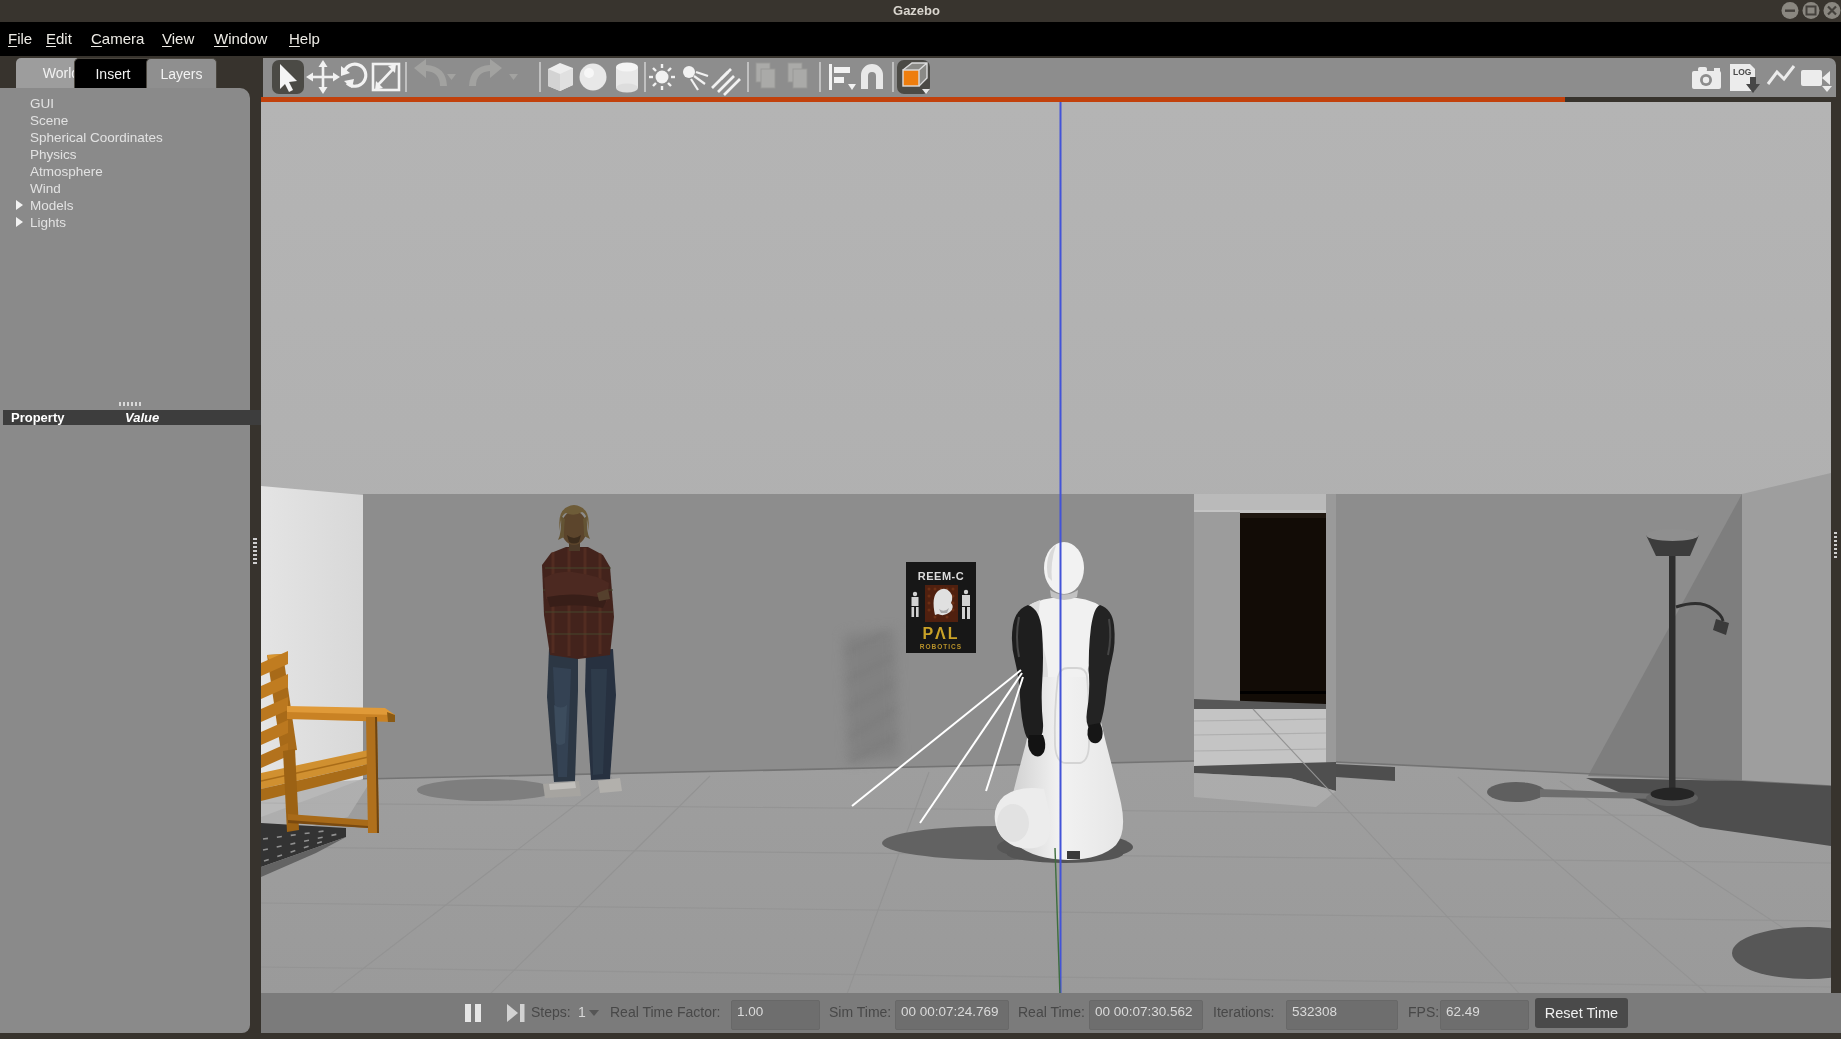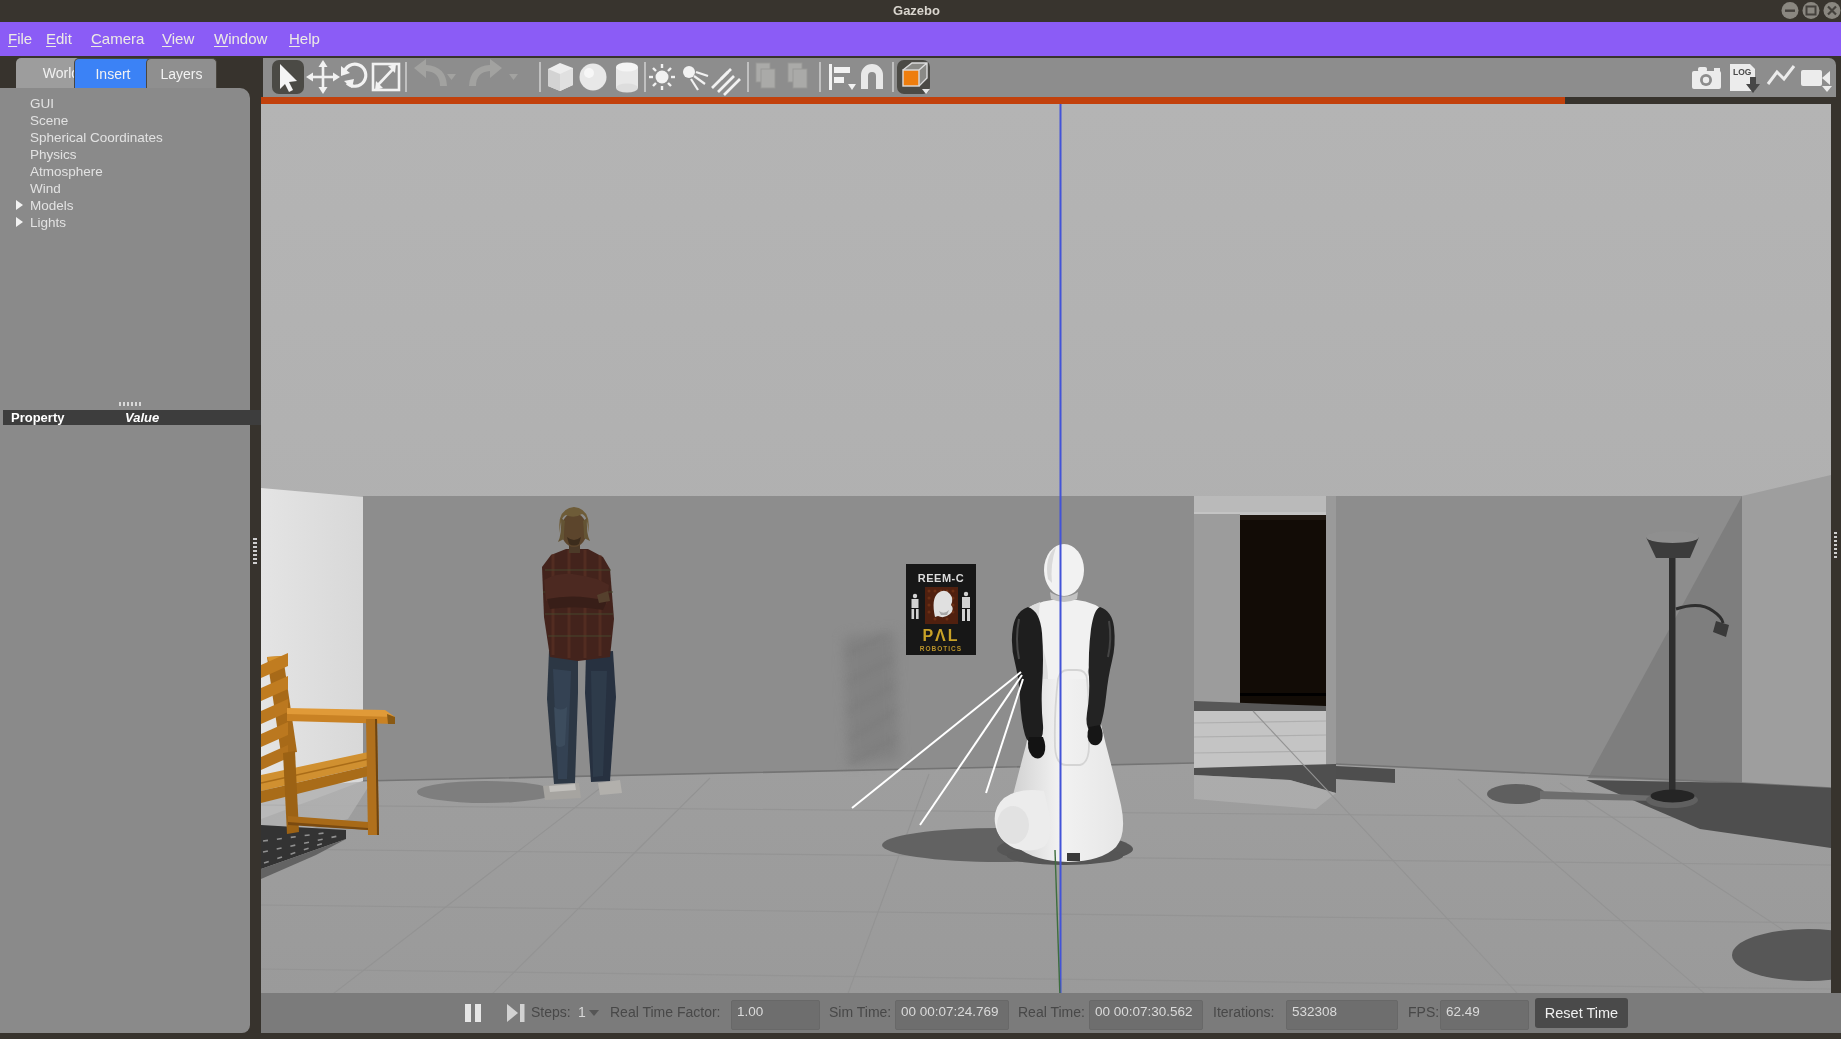--- a/index.html
+++ b/index.html
@@ -1,37 +1,37 @@
 <!DOCTYPE html>
 <html><head>
 <meta charset="utf-8">
 <style>
   * { margin:0; padding:0; box-sizing:border-box; }
   html,body { width:1841px; height:1039px; overflow:hidden; }
   body { background:#37332d; font-family:"Liberation Sans", sans-serif; position:relative; }
   #titlebar { position:absolute; left:0; top:0; width:1841px; height:22px; background:#38342e; }
   #titlebar .t { position:absolute; left:0; right:8px; top:3px; text-align:center; color:#d9d5ce; font-size:13px; font-weight:bold; }
-  #menubar { position:absolute; left:0; top:22px; width:1841px; height:34px; background:#8b5cf6; }
+  #menubar { position:absolute; left:0; top:22px; width:1841px; height:34px; background:#000000; }
   .menu { position:absolute; top:8px; color:#edebe5; font-size:15px; }
   .menu u { text-decoration:underline; text-underline-offset:2px; }
   
   .tab { position:absolute; top:58px; height:30px; text-align:center; font-size:14px; color:#f2f2f2; line-height:30px; border-radius:5px 5px 0 0; }
   #tabW { left:16px;  width:90px; background:#9d9d9d; }
-  #tabI { left:74px; width:78px; background:#3b82f6; border:1px solid #4a463f; border-bottom:none;}
+  #tabI { left:74px; width:78px; background:#000000; border:1px solid #4a463f; border-bottom:none;}
   #tabL { left:146px;width:71px; background:#8f8f8f; border:1px solid #4a463f; border-bottom:none;}
   #panel { position:absolute; left:0; top:88px; width:250px; height:945px; background:#8a8a8a; border-radius:0 10px 8px 0; }
   .tree { position:absolute; left:30px; color:#e2e2e2; font-size:13.5px; }
   .tri { position:absolute; left:16px; width:0; height:0; border-left:7px solid #f2f2f2; border-top:5px solid transparent; border-bottom:5px solid transparent; }
   #prophdr { position:absolute; left:3px; top:410px; width:277px; height:15px; background:#3d3d3d; color:#fff; font-size:13px; font-weight:bold; }
   #prophdr .p1 { position:absolute; left:8px; top:0px; }
   #prophdr .p2 { position:absolute; left:122px; top:0px;font-style:italic; }
   #pdots { position:absolute; left:119px; top:402px; width:22px; height:4px;
      background:repeating-linear-gradient(90deg,#d8d8d8 0 2px, transparent 2px 4px); }
   #toolbar { position:absolute; left:263px; top:58px; width:1573px; height:39px; background:#8d8d8d; border-radius:0 7px 0 0; }
-  #viewport { position:absolute; left:261px; top:97px; width:1304px; height:894px; border-top:7px solid #c2410c;text-align:center; }
+  #viewport { position:absolute; left:261px; top:97px; width:1304px; height:894px; border-top:5px solid #c2410c;text-align:center; }
   #statusbar { position:absolute; left:261px; top:993px; width:1580px; height:40px; background:#7b7b7b; }
   .sl { position:absolute; top:11px; font-size:14px; color:#484848; }
   .sf { position:absolute; top:7px; height:30px; background:#6e6e6e; color:#dadada; font-size:13.5px; line-height:22px; padding-left:5px; border:1px solid #686868; border-radius:2px;}
   #resetbtn { position:absolute; left:1274px; top:5px; width:93px; height:30px; background:#4a4a4a; border-radius:3px; color:#f0f0f0; font-size:14.5px; text-align:center; line-height:30px; }
   #lsplit-dots { position:absolute; left:253px; top:538px; width:4px; height:26px;
      background:repeating-linear-gradient(180deg,#cfcfcf 0 2px, transparent 2px 4px); }
   #rsplit-dots { position:absolute; left:1834px; top:532px; width:3px; height:26px;
      background:repeating-linear-gradient(180deg,#cfcfcf 0 2px, transparent 2px 4px); }
 </style>
 </head>

